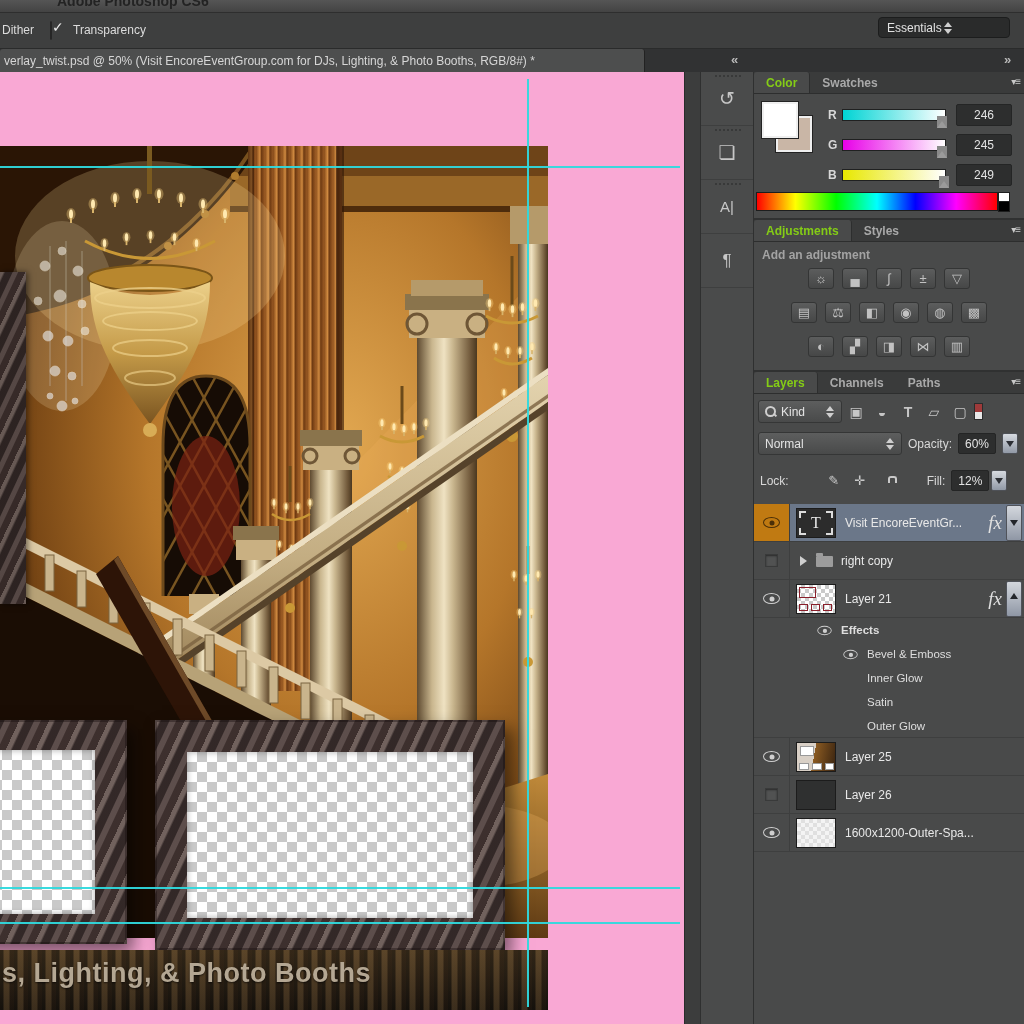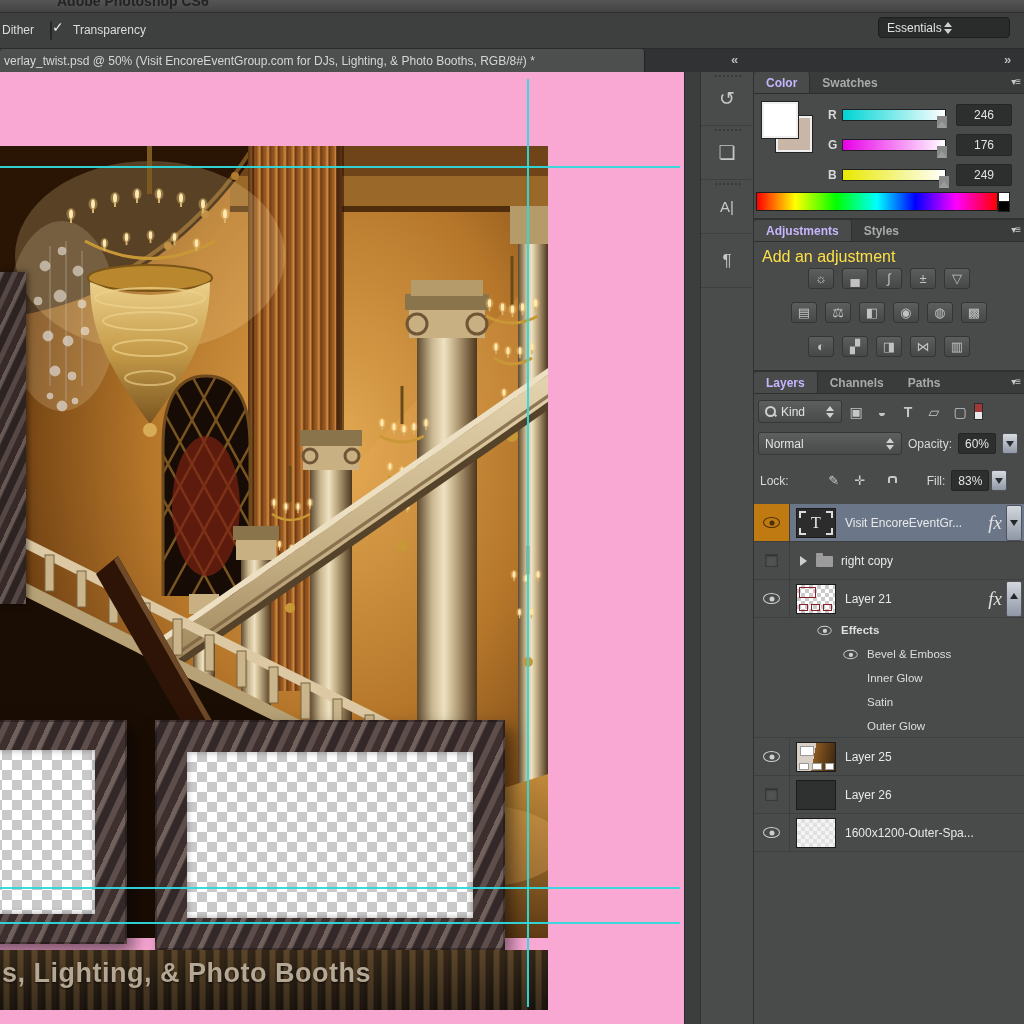--- a/index.html
+++ b/index.html
@@ -62,21 +62,21 @@
     border-right:1px solid #2f3030; }
   .dock-cell { position:relative; height:54px; display:flex; align-items:center; justify-content:center;
     border-bottom:1px solid #3e3f3f; }
   .dock-cell::before { content:""; position:absolute; top:3px; left:14px; width:26px; border-top:2px dotted #383939; }
   .dock-cell.nogrip::before { display:none; }
   .dock-glyph { color:#c7c7c7; font-size:19px; }
   #panels { left:754px; top:72px; width:270px; height:952px; background:#494a4a; }
   .panel-tabs { position:relative; height:22px; background:#3a3b3b; border-bottom:1px solid #2d2e2e;
     display:flex; align-items:stretch; }
   .ptab { padding:0 12px; display:flex; align-items:center; font-size:12px; font-weight:bold; color:#a9a9a9; }
-  .ptab.active { background:#494a4a; color:#c4b5fd; border-radius:3px 3px 0 0; border-right:1px solid #2d2e2e; }
+  .ptab.active { background:#494a4a; color:#84cc16; border-radius:3px 3px 0 0; border-right:1px solid #2d2e2e; }
   .pmenu { position:absolute; right:4px; top:4px; color:#c9c9c9; font-size:10px; letter-spacing:-1px; }
 
   
   #color-panel { position:relative; height:148px; border-bottom:2px solid #303131; }
   #swatch-bg { position:absolute; left:22px; top:44px; width:36px; height:36px; background:#c9b6a6;
     border:2px solid #efefef; box-shadow:0 0 0 1px #222; }
   #swatch-fg { position:absolute; left:8px; top:30px; width:36px; height:36px; background:#ffffff;
     border:2px solid #efefef; box-shadow:0 0 0 1px #222; }
   .crow { position:absolute; left:74px; height:22px; display:flex; align-items:center; }
   .crow .cl { width:14px; color:#d8d8d8; font-size:12px; font-weight:bold; }
@@ -85,21 +85,21 @@
     border-bottom:7px solid #9b9b9b; }
   .cval { margin-left:10px; width:56px; height:22px; background:#2d2e2e; border:1px solid #242525;
     border-radius:2px; color:#e3e3e3; font-size:12px; display:flex; align-items:center; justify-content:center; }
   #spectrum { position:absolute; left:2px; top:120px; width:242px; height:19px; border:1px solid #1d1e1e;
     background:linear-gradient(90deg,#f00 0%,#ff0 16%,#0f0 33%,#0ff 50%,#00f 66%,#f0f 83%,#f00 100%); }
   #spec-white { position:absolute; left:244px; top:120px; width:12px; height:10px; background:#fff; border:1px solid #1d1e1e; }
   #spec-black { position:absolute; left:244px; top:129px; width:12px; height:11px; background:#000; border:1px solid #1d1e1e; }
 
   
   #adjustments-panel { position:relative; height:152px; border-bottom:2px solid #303131; }
-  #adj-heading { position:absolute; left:8px; top:28px; color:#fde047; font-size:16px; font-weight:normal; }
+  #adj-heading { position:absolute; left:8px; top:28px; color:#a3a3a3; font-size:12px; font-weight:bold; }
   .adj-row { position:absolute; left:0; width:270px; display:flex; justify-content:center; gap:8px; }
   .adj-ic { width:26px; height:21px; background:linear-gradient(#5c5d5d,#464747); border:1px solid #343535;
     border-radius:3px; color:#c2c2c2; font-size:13px; display:flex; align-items:center; justify-content:center; }
 
   
   #layers-panel { position:relative; height:648px; }
   .lrow-ui { position:absolute; left:0; width:270px; display:flex; align-items:center; }
   .pill { height:23px; background:linear-gradient(#5d5e5e,#494a4a); border:1px solid #353636; border-radius:3px;
     display:flex; align-items:center; padding:0 6px; gap:5px; color:#e3e3e3; font-size:12px; }
   .srch { position:relative; width:11px; height:11px; }
@@ -501,21 +501,21 @@
       <span class="cbar" style="background:linear-gradient(90deg,#00d4d4,#ffffff);">
         <i class="thumb" style="left:88px;"></i>
         </span>
       <span class="cval">246</span>
     </div>
     <div class="crow" style="top:62px;">
       <span class="cl">G</span>
       <span class="cbar" style="background:linear-gradient(90deg,#e800e8,#ffffff);">
         <i class="thumb" style="left:88px;"></i>
         </span>
-      <span class="cval">176</span>
+      <span class="cval">245</span>
     </div>
     <div class="crow" style="top:92px;">
       <span class="cl">B</span>
       <span class="cbar" style="background:linear-gradient(90deg,#e8e800,#ffffff);">
         <i class="thumb" style="left:90px;"></i>
         </span>
       <span class="cval">249</span>
     </div>
     <div id="spectrum"></div>
     <div id="spec-white"></div>
@@ -588,21 +588,21 @@
       <span class="grad-btn"></span>
     </div>
 
     <div class="lrow-ui" style="top:98px; padding:0 6px; gap:0;">
       <span class="llabel" style="margin-right:6px;">Lock:</span>
       <span class="lockg"></span>
       <span class="lockg">✎</span>
       <span class="lockg">✛</span>
       <span class="lockg"><span class="lock-ic"></span></span>
       <span class="llabel" style="margin-left:28px; margin-right:6px;">Fill:</span>
-      <span class="valbox">83%</span>
+      <span class="valbox">12%</span>
       <span class="grad-btn" style="margin-left:2px;"></span>
     </div>
 
     <div id="layer-rows">
 
       <div class="lrow selected">
         <div class="eye-cell orange">
             <span class="eye dark"></span>
           </div>
         <div class="thumb text-thumb">T</div>

